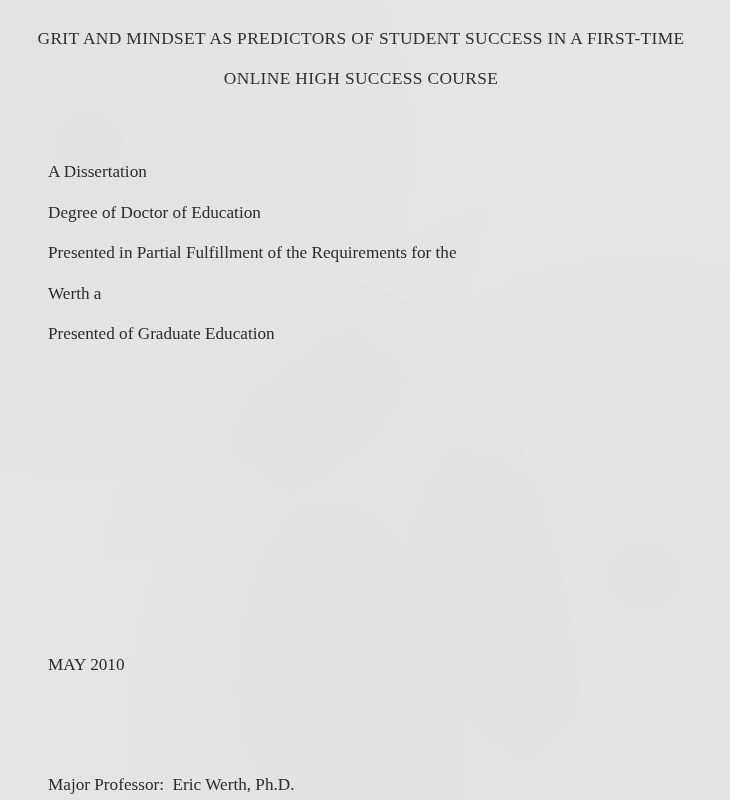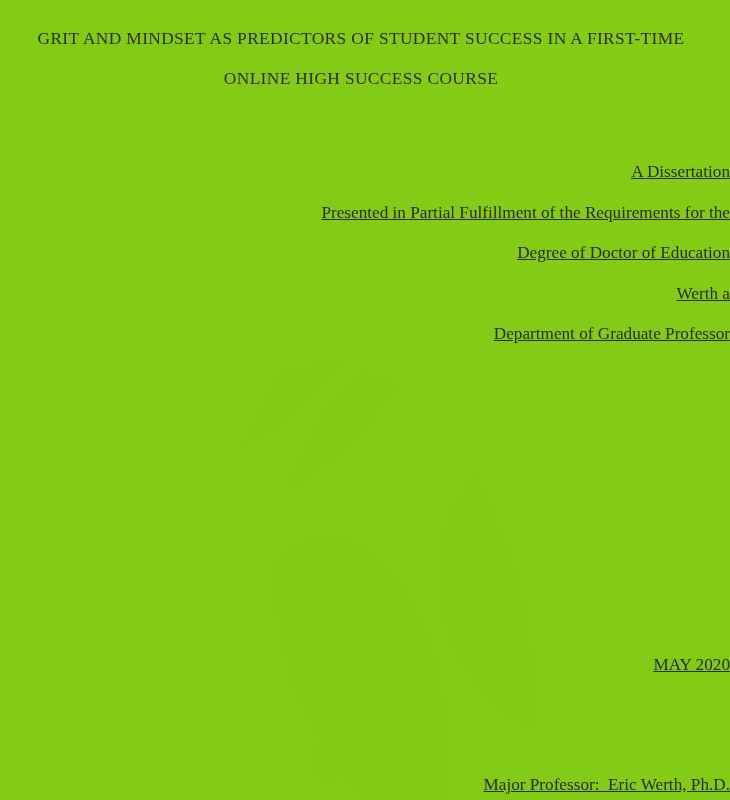--- a/index.html
+++ b/index.html
@@ -11,21 +11,21 @@
   body {
     font-family: "Liberation Serif", "DejaVu Serif", serif;
     color: #2b2b2b;
     -webkit-font-smoothing: antialiased;
   }
 
   .page {
     position: relative;
     width: 730px;
     height: 800px;
-    background: #84cc16;
+    background: #e5e5e5;
     overflow: hidden;
   }
 
   
   .page::before {
     content: "";
     position: absolute;
     inset: 0;
     pointer-events: none;
     background:
@@ -48,22 +48,21 @@
     line-height: 40px;
     white-space: nowrap;
     color: #2e2e33;
   }
 
   
   .body-block {
     position: absolute;
     left: 48px;
     width: 682px;
-    text-align: right;
-    text-decoration: underline;
+    text-align: left;
   }
   .body-line {
     font-size: 17.2px;
     line-height: 40.5px;
     white-space: pre;
     color: #2c2c30;
   }
 
   .block-statement { top: 152px; }
   .block-author    { top: 516px; }
@@ -75,28 +74,28 @@
 
 <div class="page">
 
   <div class="title-block">
     <div class="title-line">GRIT AND MINDSET AS PREDICTORS OF STUDENT SUCCESS IN A FIRST-TIME</div>
     <div class="title-line">ONLINE HIGH SUCCESS COURSE</div>
   </div>
 
   <div class="body-block block-statement">
     <div class="body-line">A Dissertation</div>
+    <div class="body-line">Degree of Doctor of Education</div>
     <div class="body-line">Presented in Partial Fulfillment of the Requirements for the</div>
-    <div class="body-line">Degree of Doctor of Education</div>
     <div class="body-line">Werth a</div>
-    <div class="body-line">Department of Graduate Professor</div>
+    <div class="body-line">Presented of Graduate Education</div>
   </div>
 
 
   <div class="body-block block-date">
-    <div class="body-line">MAY 2020</div>
+    <div class="body-line">MAY 2010</div>
   </div>
 
   <div class="body-block block-professor">
     <div class="body-line">Major Professor:  Eric Werth, Ph.D.</div>
   </div>
 
 </div>
 
 </body></html>

